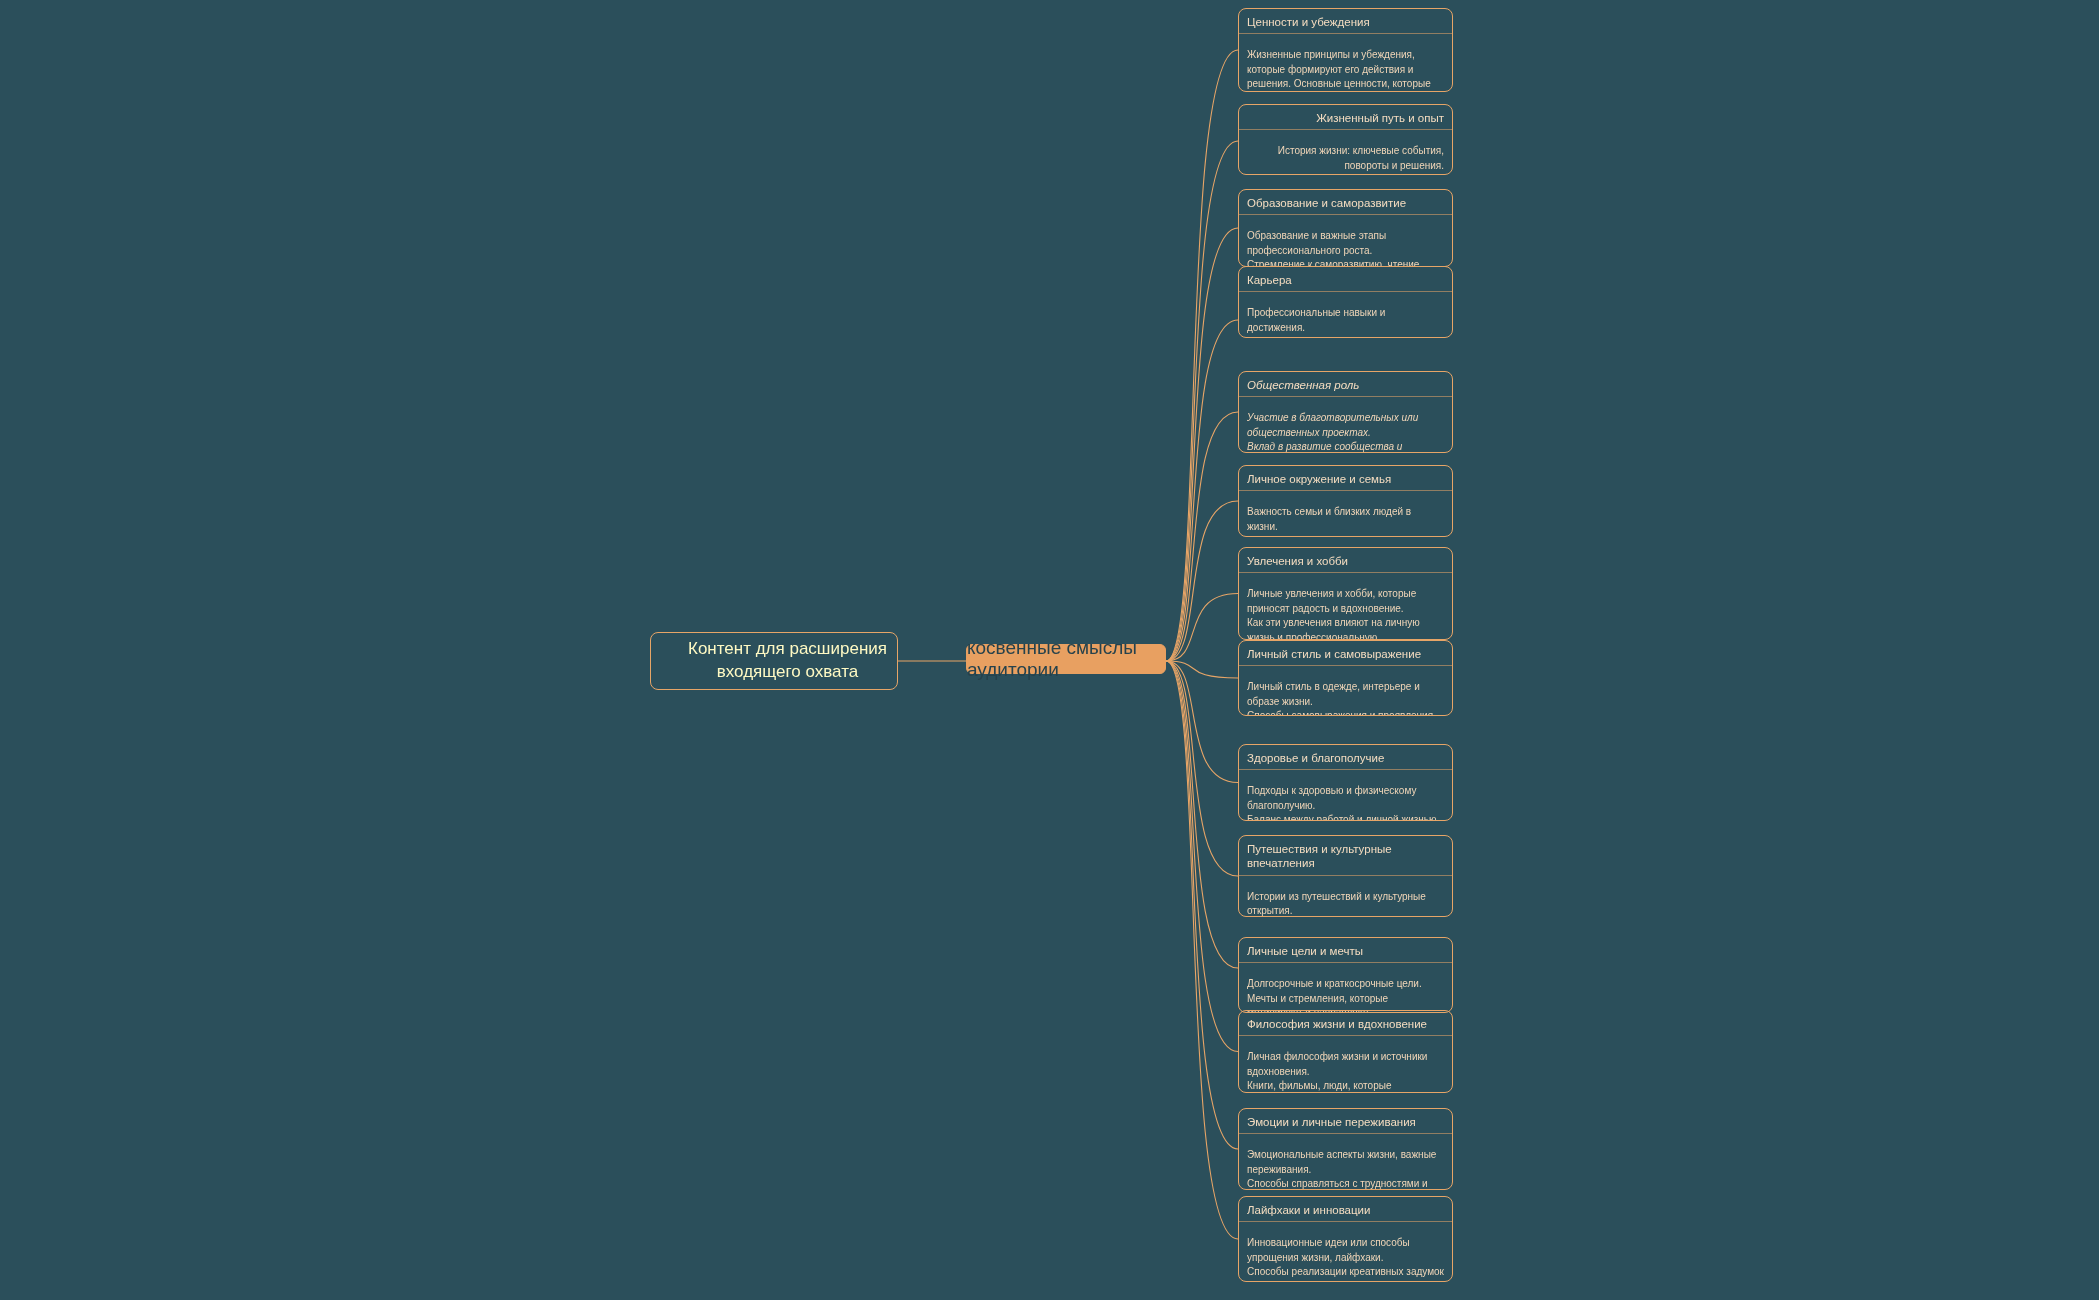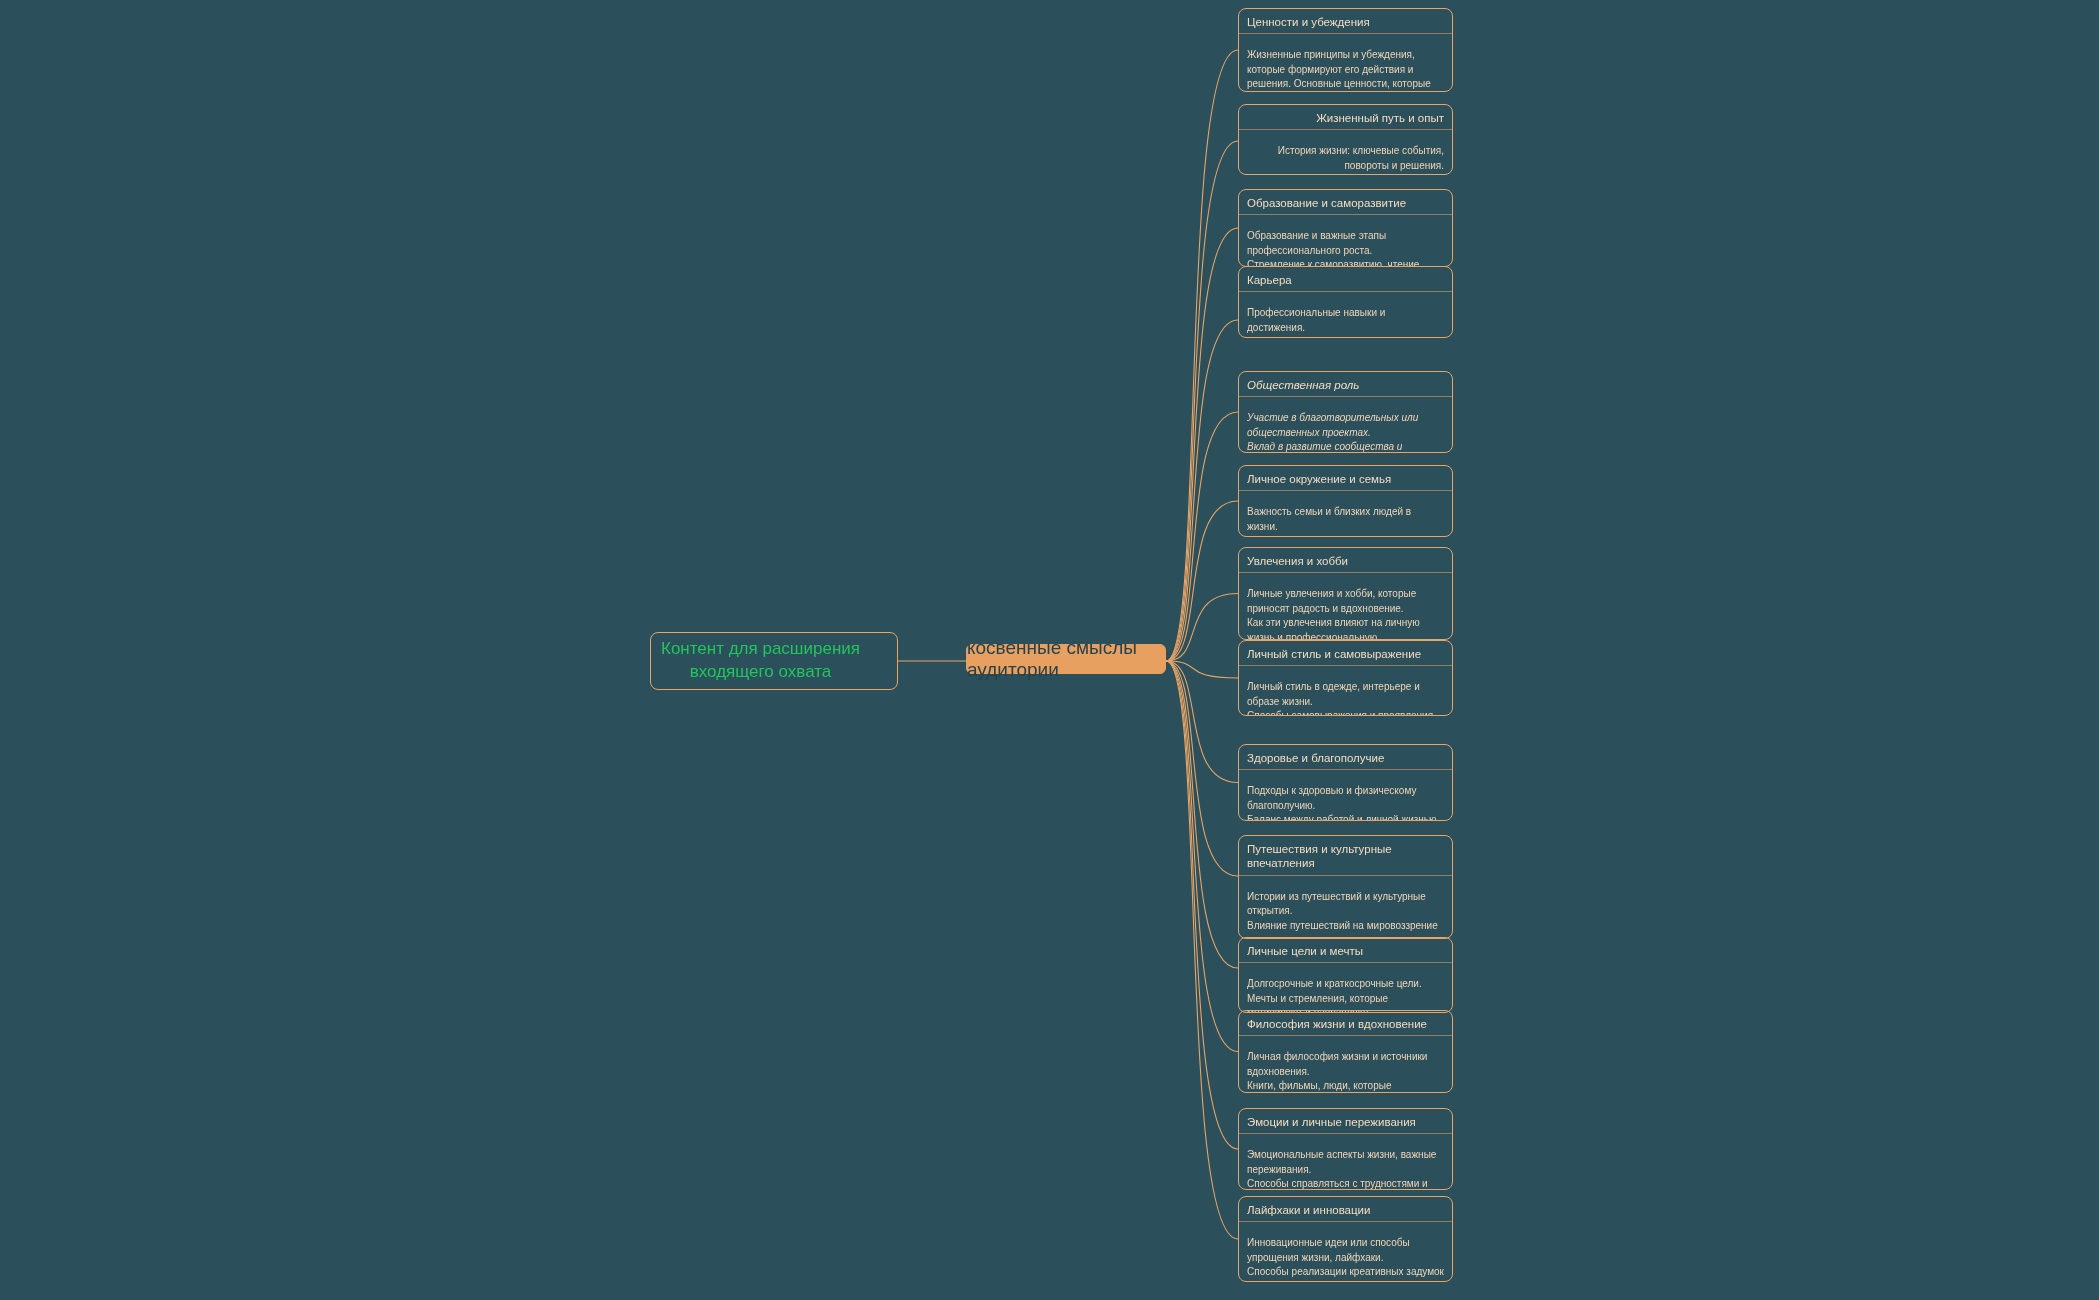--- a/index.html
+++ b/index.html
@@ -32,24 +32,24 @@
   }
   
   .root-node {
     position: absolute;
     left: 650px;
     top: 632px;
     width: 248px;
     height: 58px;
     border: 1.5px solid #e7a567;
     border-radius: 8px;
-    color: #22c55e;
+    color: #fef9c3;
     display: flex;
     align-items: center;
-    justify-content: flex-start;
+    justify-content: flex-end;
     text-align: center;
     font-size: 17px;
     line-height: 1.35;
     box-sizing: border-box;
     padding: 4px 10px;
   }
   
   .mid-node {
     position: absolute;
     left: 966px;
@@ -181,21 +181,21 @@
         <div class="leaf-sep"></div>
         <div class="leaf-body">Личный стиль в одежде, интерьере и образе жизни.
 Способы самовыражения и проявления индивидуальности.</div>
       </div>
       <div class="leaf" style="top: 744px; height: 77px;">
         <div class="leaf-title">Здоровье и благополучие</div>
         <div class="leaf-sep"></div>
         <div class="leaf-body">Подходы к здоровью и физическому благополучию.
 Баланс между работой и личной жизнью, методы борьбы со стрессом.</div>
       </div>
-      <div class="leaf" style="top: 835px; height: 104px;">
+      <div class="leaf" style="top: 835px; height: 82px;">
         <div class="leaf-title">Путешествия и культурные впечатления</div>
         <div class="leaf-sep"></div>
         <div class="leaf-body">Истории из путешествий и культурные открытия.
 Влияние путешествий на мировоззрение и личностное развитие.</div>
       </div>
       <div class="leaf" style="top: 937px; height: 76px;">
         <div class="leaf-title">Личные цели и мечты</div>
         <div class="leaf-sep"></div>
         <div class="leaf-body">Долгосрочные и краткосрочные цели.
 Мечты и стремления, которые мотивируют и направляют.</div>

